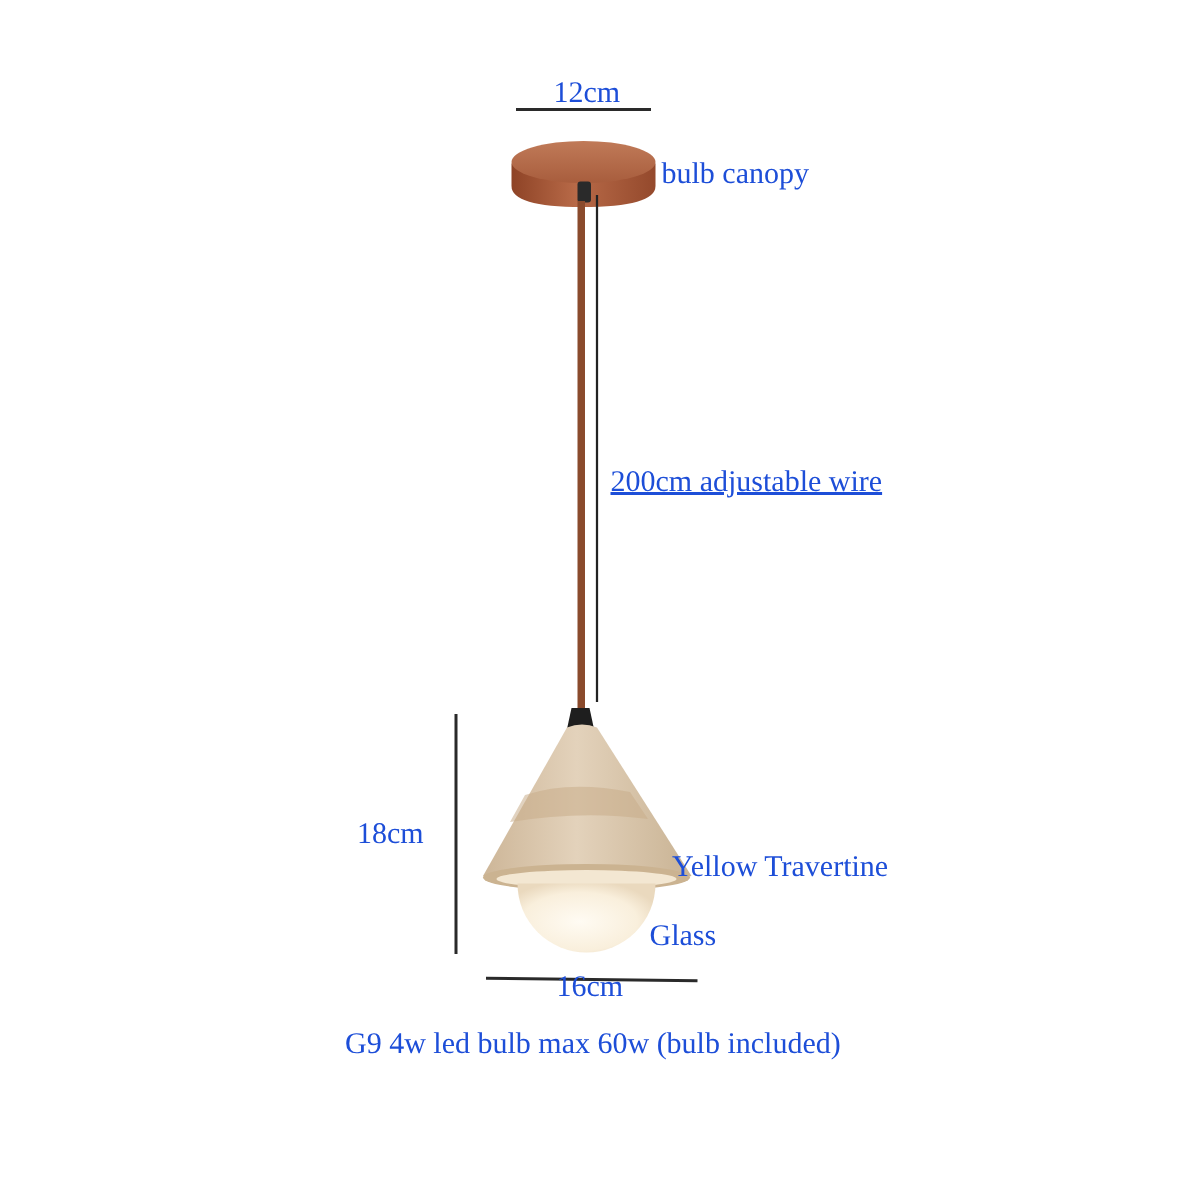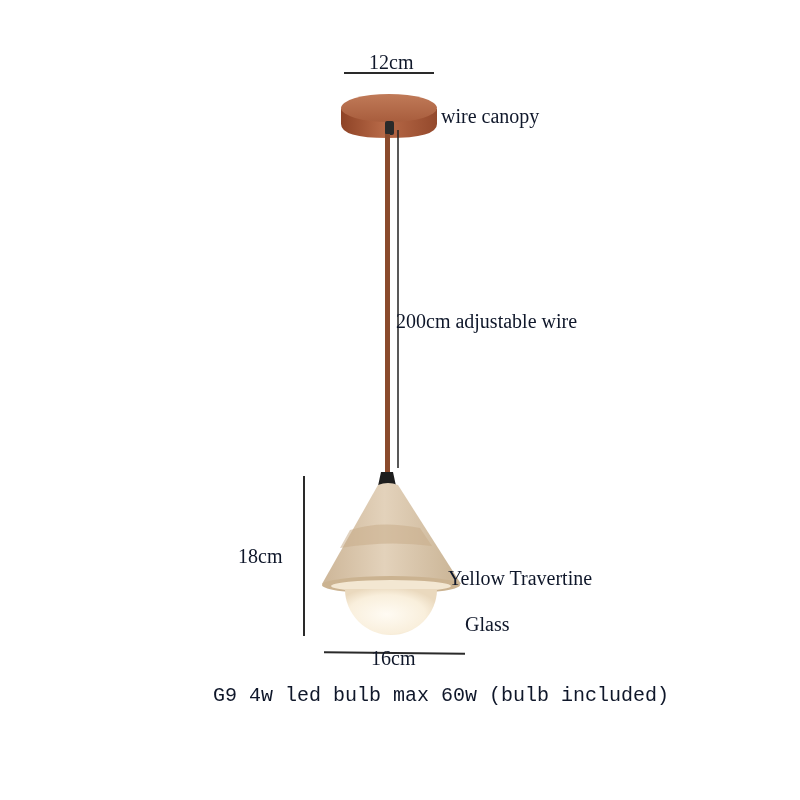--- a/index.html
+++ b/index.html
@@ -11,21 +11,21 @@
       overflow: hidden;
       font-family: "DejaVu Serif", "Liberation Serif", serif;
       color: #1a1a1a;
     }
     .label {
       position: absolute;
       font-family: "Liberation Serif", "DejaVu Serif", serif;
       font-size: 20px;
       line-height: 1;
       white-space: nowrap;
-      color: #0f172a;
+      color: #1d4ed8;
       text-align: center;
     }
     .dimline { position: absolute; background: #2a2a2a; }
     svg { position: absolute; left: 0; top: 0; }
   </style>
 </head>
 <body>
 
 <div id="stage">
 
@@ -70,27 +70,27 @@
       <ellipse cx="391" cy="585" rx="69" ry="9" fill="#cbb391"></ellipse>
       <ellipse cx="391" cy="586" rx="60" ry="6" fill="#f3e7d2"></ellipse>
     </g>
 
     <path d="M345,589 A46 46 0 1 0 437,589 Z" fill="url(#glassGrad)"></path>
   </svg>
 
   <div class="dimline" style="left:344px; top:72px; width:90px; height:2px;"></div>
   <div class="label" style="left:369px; top:52px;">12cm</div>
 
-  <div class="label" style="left:441px; top:106px;">wire canopy</div>
+  <div class="label" style="left:441px; top:106px;">bulb canopy</div>
 
-  <div class="label" style="left:396px; top:311px;">200cm adjustable wire</div>
+  <div class="label" style="left:407px; top:311px;text-decoration:underline;">200cm adjustable wire</div>
 
   <div class="dimline" style="left:303px; top:476px; width:2px; height:160px;"></div>
   <div class="label" style="left:238px; top:546px;">18cm</div>
 
   <div class="label" style="left:448px; top:568px;">Yellow Travertine</div>
-  <div class="label" style="left:433px; top:614px;margin-left:32px;">Glass</div>
+  <div class="label" style="left:433px; top:614px;">Glass</div>
 
   <div class="dimline" style="left:324px; top:652px; width:141px; height:2px; transform:rotate(0.7deg);"></div>
   <div class="label" style="left:371px; top:648px;">16cm</div>
 
-  <div class="label" style="left:213px; top:686px;font-family:Liberation Mono, monospace;">G9 4w led bulb max 60w (bulb included)</div>
+  <div class="label" style="left:230px; top:686px;">G9 4w led bulb max 60w (bulb included)</div>
 </div>
 
 </body></html>

